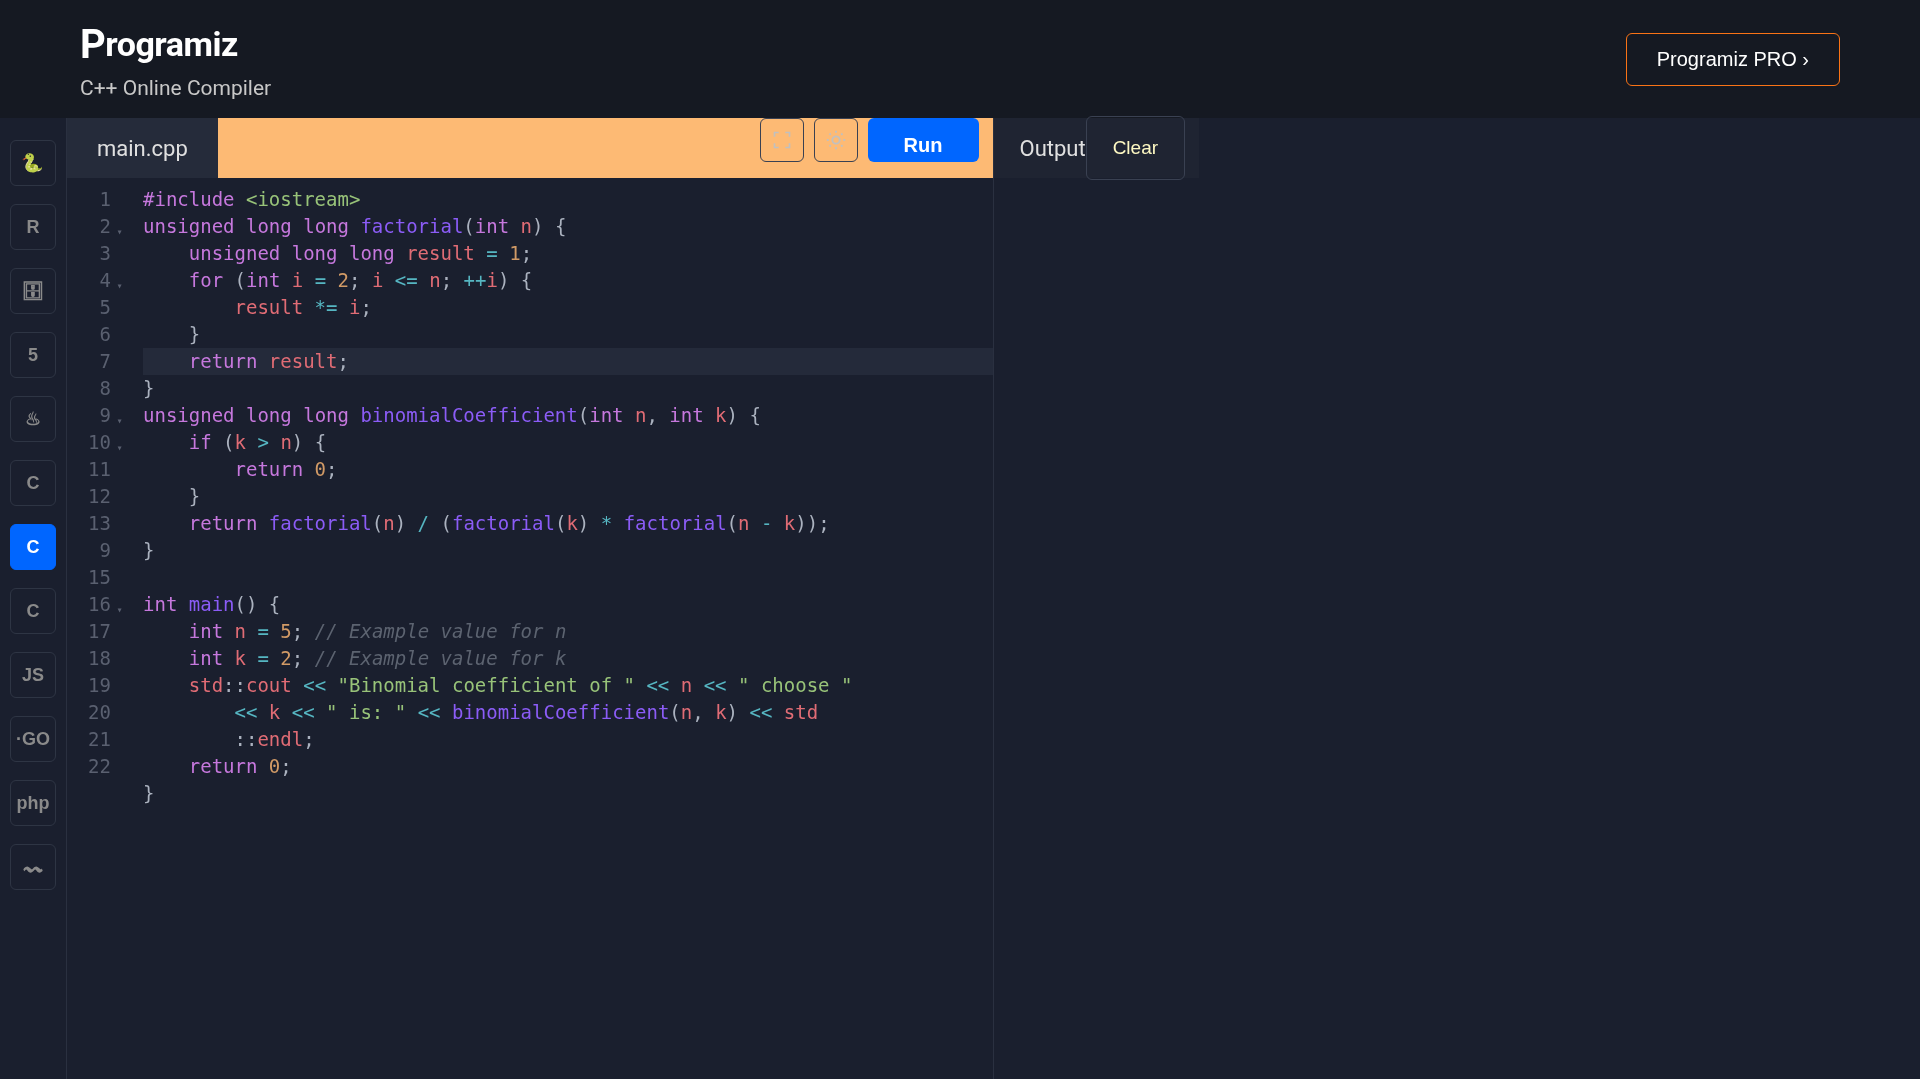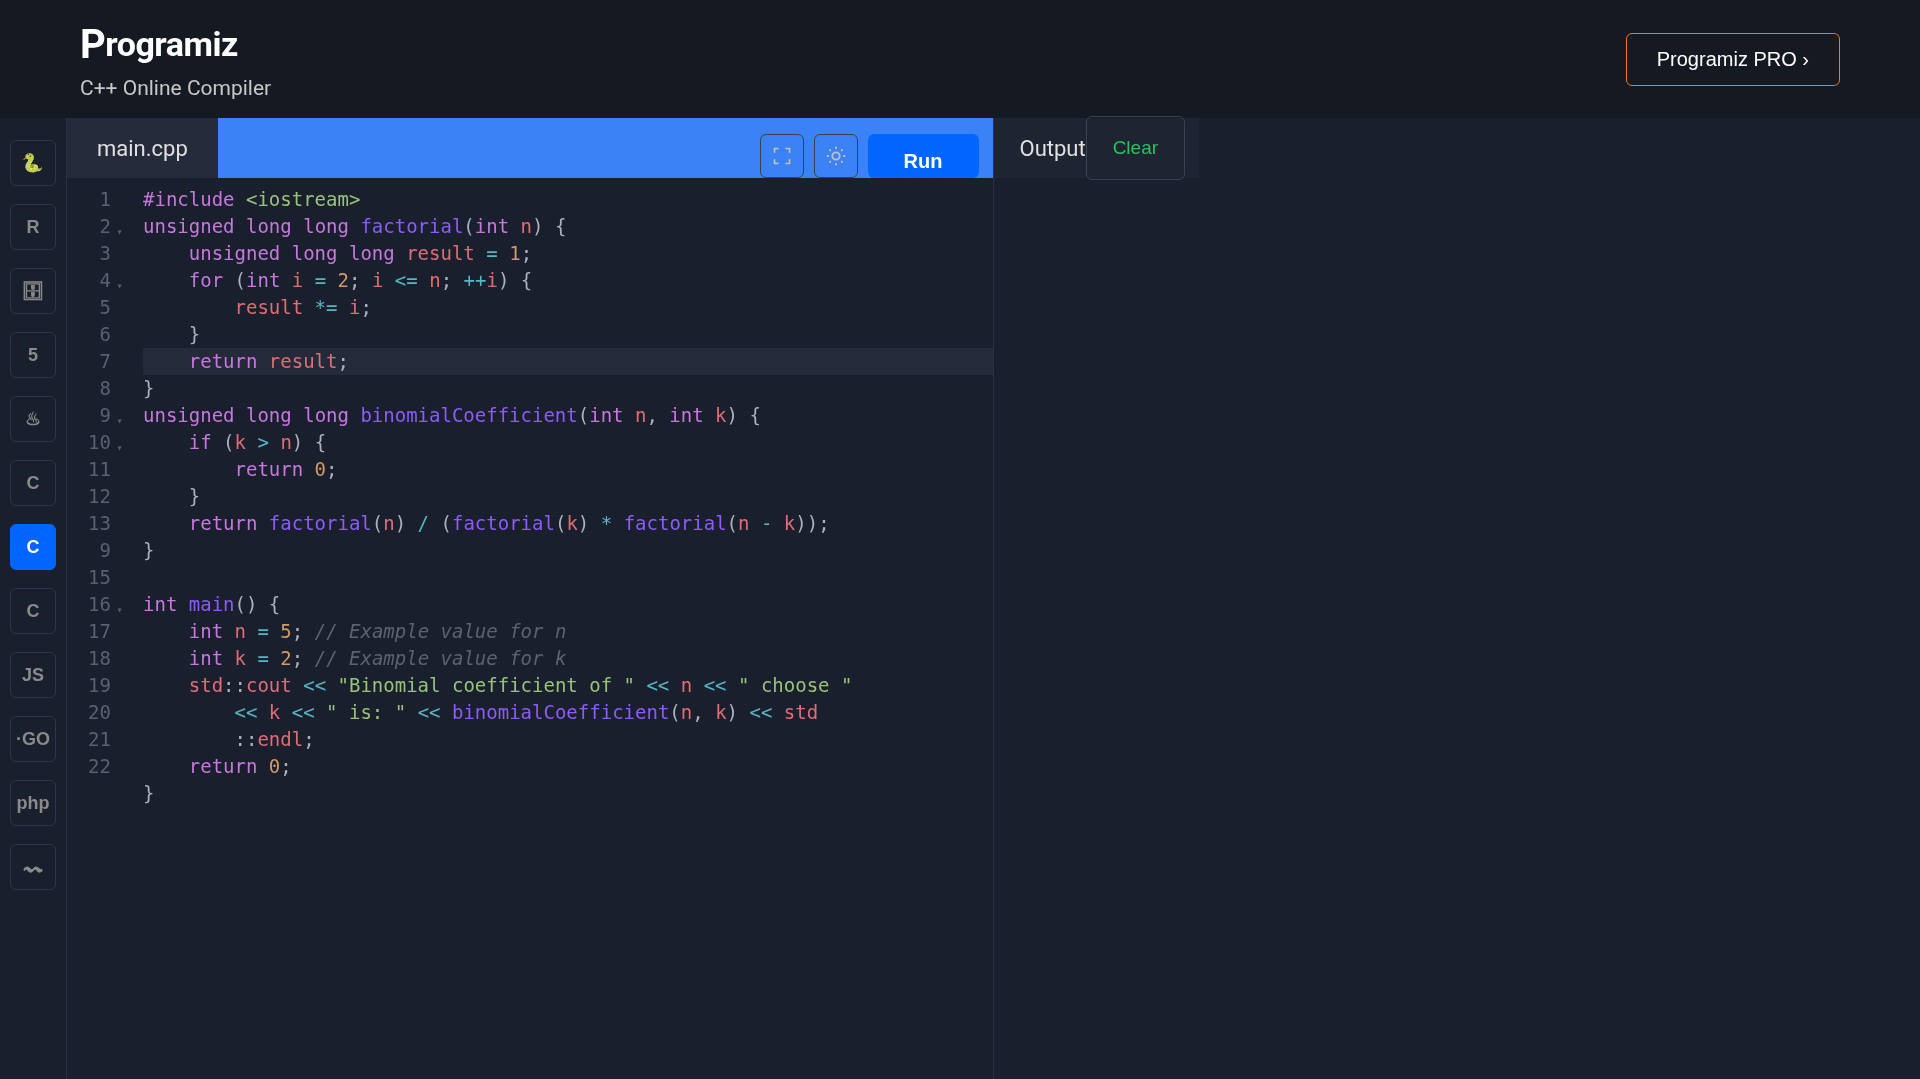--- a/index.html
+++ b/index.html
@@ -96,22 +96,22 @@
 .editor-pane {
   width: 50%;
   display: flex;
   flex-direction: column;
   border-right: 1px solid #2a3040;
 }
 
 .editor-header {
   height: 60px;
   display: flex;
-  align-items: flex-end;
-  background: #3b82f6;
+  align-items: flex-start;
+  background: #fdba74;
   padding: 0 14px 0 0;
 }
 
 .file-tab {
   padding: 0 30px;
   height: 100%;
   display: flex;
   align-items: center;
   font-size: 22px;
   color: #e0e0e0;
@@ -214,21 +214,21 @@
 }
 
 .output-title {
   font-size: 22px;
   color: #e0e0e0;
 }
 
 .clear-btn {
   border: 1px solid #3a4152;
   background: transparent;
-  color: #22c55e;
+  color: #fef9c3;
   padding: 20px 26px;
   font-size: 19px;
   border-radius: 6px;
   cursor: pointer;
 }
 
 .output-body {
   flex: 1;
   padding: 14px 20px;
   font-family: monospace;

